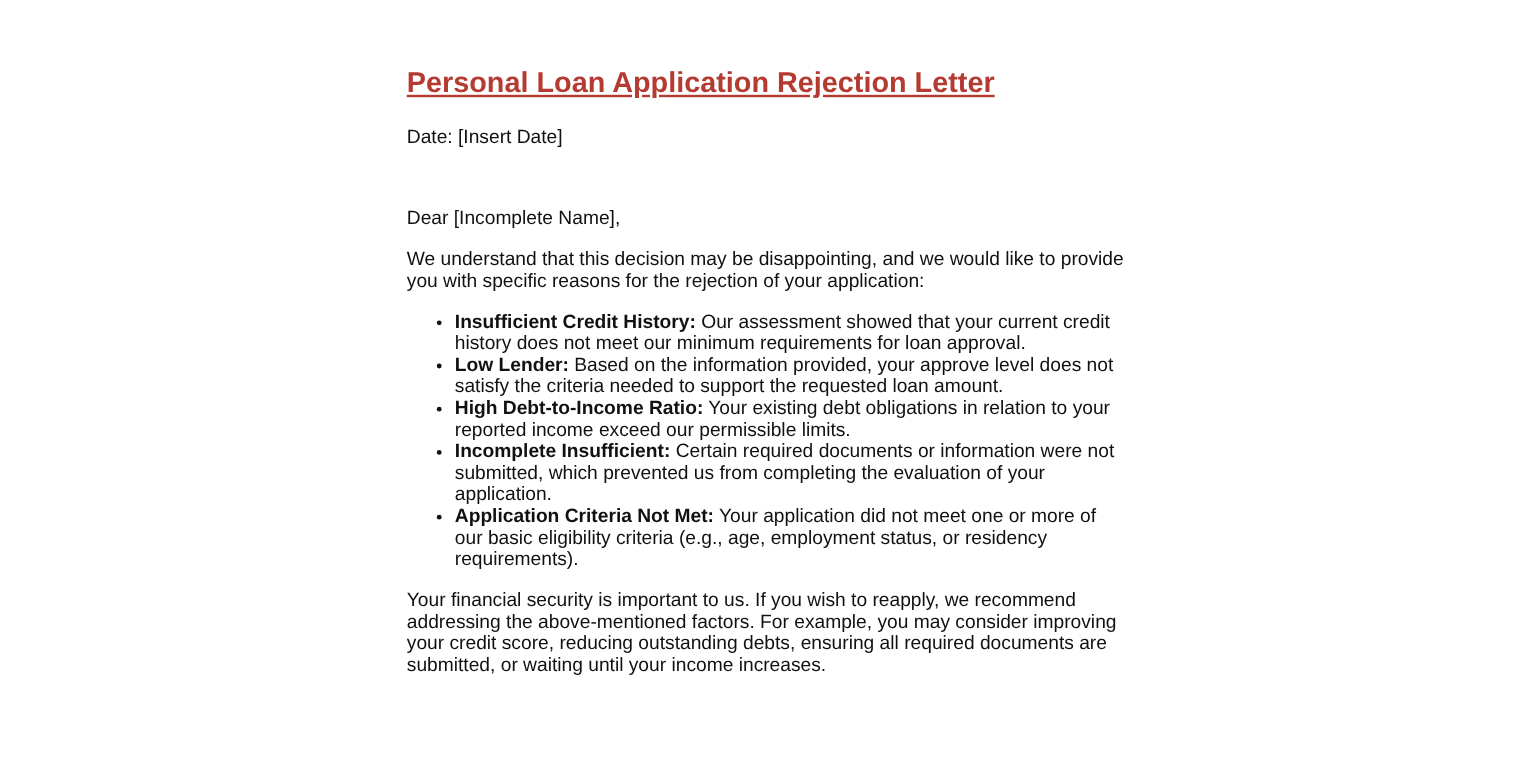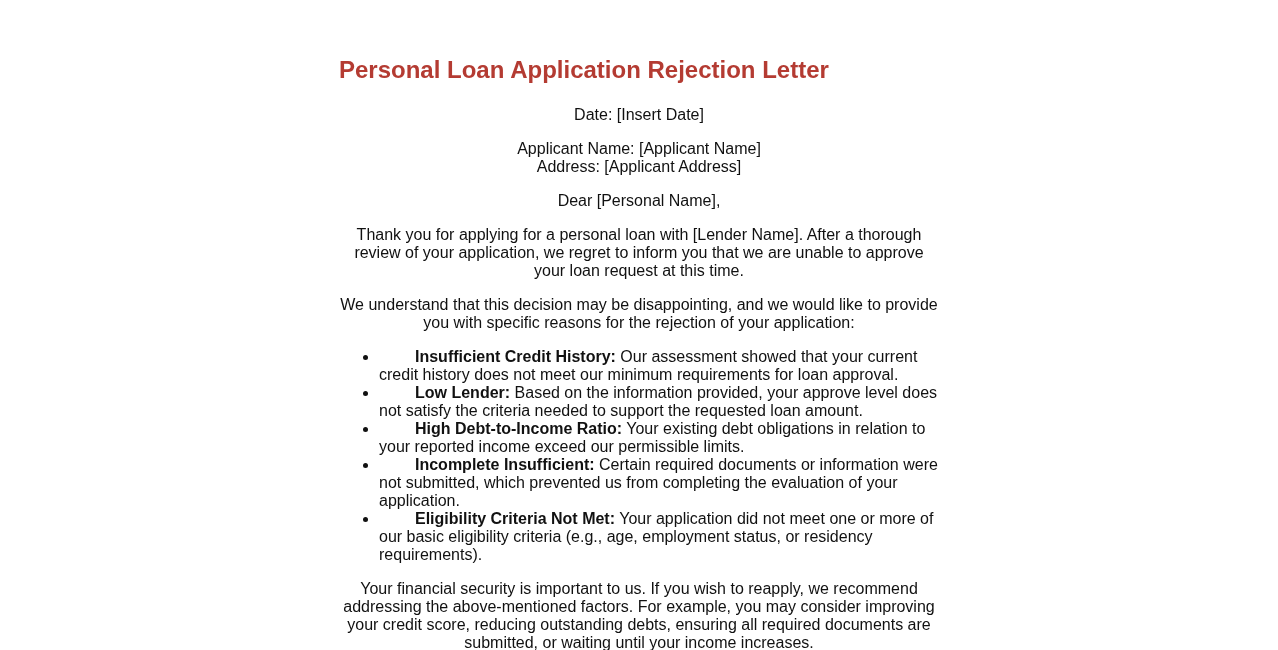--- a/index.html
+++ b/index.html
@@ -19,57 +19,55 @@
     margin: 0 auto;
     padding-top: 56px;
     font-size: 16px;
     line-height: 18px;
   }
   .letter-title {
     font-size: 24px;
     line-height: 28px;
     font-weight: bold;
     margin: 0 0 22px 0;
+    text-decoration: underline;
   }
   .letter-page p {
     margin: 16px 0;
-    text-align: center;
   }
   .reasons-list {
     margin: 16px 0;
     padding-left: 40px;
     list-style-type: disc;
   }
   .reasons-list li {
     margin: 0;
     padding: 0;
   }
   .reason-label {
     font-weight: bold;
-    margin-left: 36px;
   }
 </style>
 </head>
 <body style="color: rgb(17, 17, 17);">
 
 <div class="letter-page">
   <h1 class="letter-title" style="color: rgb(180, 59, 50);">Personal Loan Application Rejection Letter</h1>
 
   <p>Date: [Insert Date]</p>
 
-  <p><span>Applicant Name: [Applicant Name]</span><br><span>Address: [Applicant Address]</span></p>
+  <p><br></p>
 
-  <p>Dear [Personal Name],</p>
+  <p>Dear [Incomplete Name],</p>
 
-  <p>Thank you for applying for a personal loan with [Lender Name]. After a thorough review of your application, we regret to inform you that we are unable to approve your loan request at this time.</p>
 
   <p>We understand that this decision may be disappointing, and we would like to provide you with specific reasons for the rejection of your application:</p>
 
   <ul class="reasons-list">
       <li><span class="reason-label">Insufficient Credit History:</span><span> Our assessment showed that your current credit history does not meet our minimum requirements for loan approval.</span></li>
       <li><span class="reason-label">Low Lender:</span><span> Based on the information provided, your approve level does not satisfy the criteria needed to support the requested loan amount.</span></li>
       <li><span class="reason-label">High Debt-to-Income Ratio:</span><span> Your existing debt obligations in relation to your reported income exceed our permissible limits.</span></li>
       <li><span class="reason-label">Incomplete Insufficient:</span><span> Certain required documents or information were not submitted, which prevented us from completing the evaluation of your application.</span></li>
-      <li><span class="reason-label">Eligibility Criteria Not Met:</span><span> Your application did not meet one or more of our basic eligibility criteria (e.g., age, employment status, or residency requirements).</span></li>
+      <li><span class="reason-label">Application Criteria Not Met:</span><span> Your application did not meet one or more of our basic eligibility criteria (e.g., age, employment status, or residency requirements).</span></li>
     </ul>
 
   <p>Your financial security is important to us. If you wish to reapply, we recommend addressing the above-mentioned factors. For example, you may consider improving your credit score, reducing outstanding debts, ensuring all required documents are submitted, or waiting until your income increases.</p>
 </div>
 
 </body></html>

